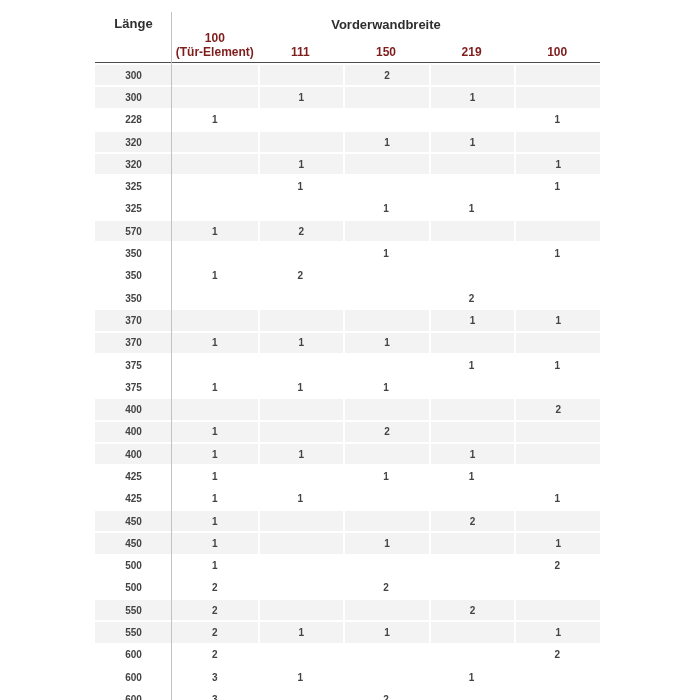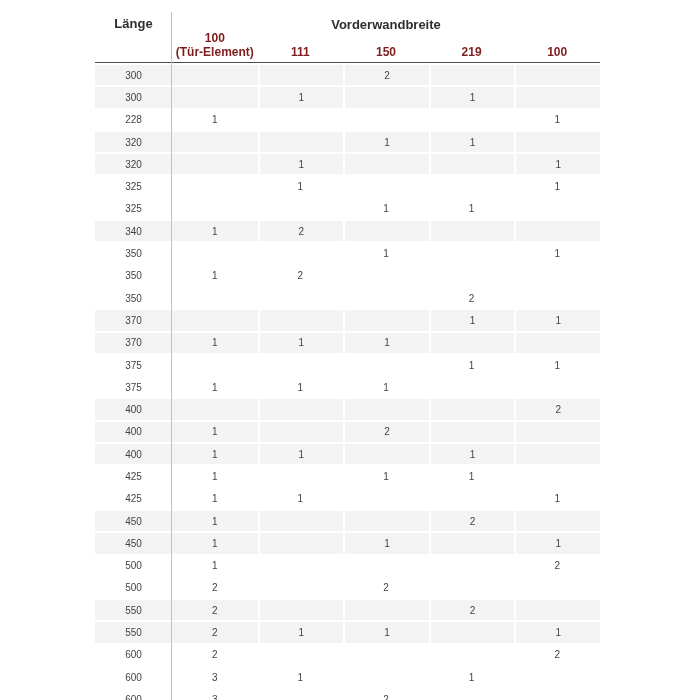--- a/index.html
+++ b/index.html
@@ -73,20 +73,21 @@
     top: 51px;
     left: 0;
     width: 505px;
     padding-top: 2px;
   }
   .row {
     display: flex;
     height: 22.3px;
     box-sizing: border-box;
     border-bottom: 2px solid #ffffff;
+    font-weight: bold;
   }
   .cell {
     display: flex;
     align-items: center;
     justify-content: center;
     box-sizing: border-box;
     font-size: 10px;
     color: #434345;
   }
   .length-cell { width: 77px; }
@@ -171,21 +172,21 @@
         </div>
         <div class="row">
           <div class="cell length-cell">325</div>
           <div class="cell value-cell"></div>
           <div class="cell value-cell"></div>
           <div class="cell value-cell">1</div>
           <div class="cell value-cell">1</div>
           <div class="cell value-cell"></div>
         </div>
         <div class="row shaded">
-          <div class="cell length-cell">340</div>
+          <div class="cell length-cell">570</div>
           <div class="cell value-cell">1</div>
           <div class="cell value-cell">2</div>
           <div class="cell value-cell"></div>
           <div class="cell value-cell"></div>
           <div class="cell value-cell"></div>
         </div>
         <div class="row">
           <div class="cell length-cell">350</div>
           <div class="cell value-cell"></div>
           <div class="cell value-cell"></div>

